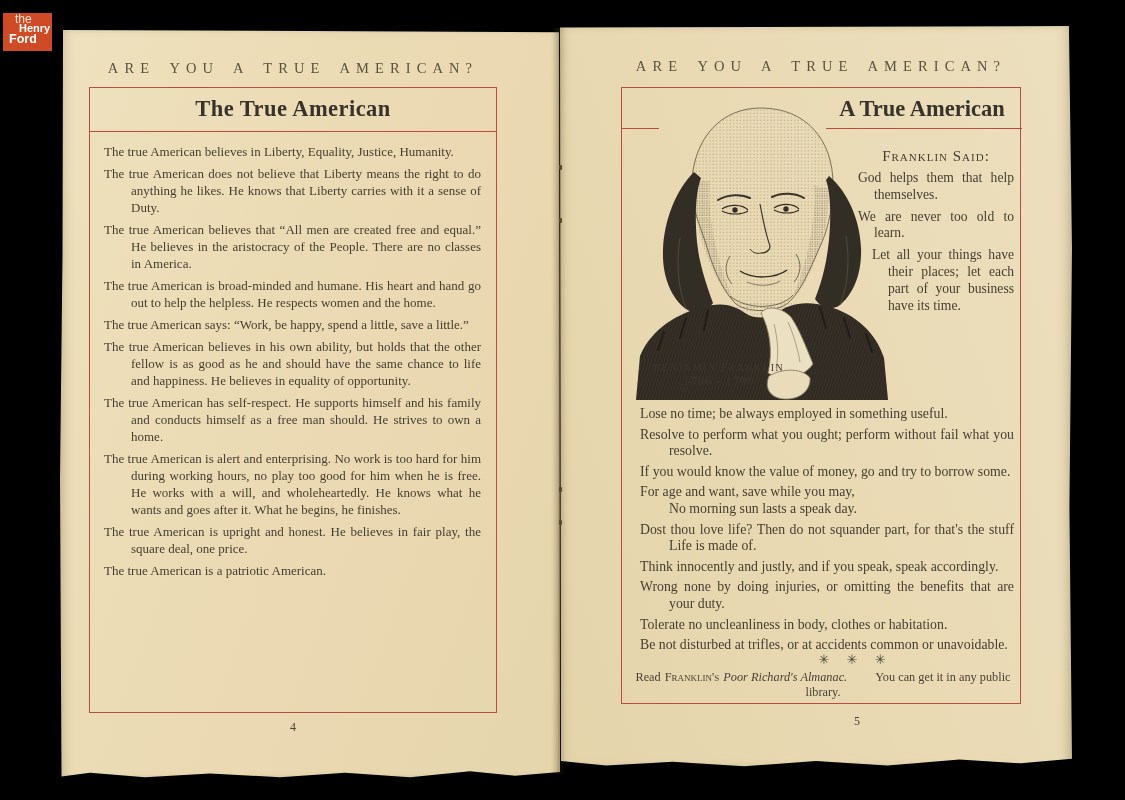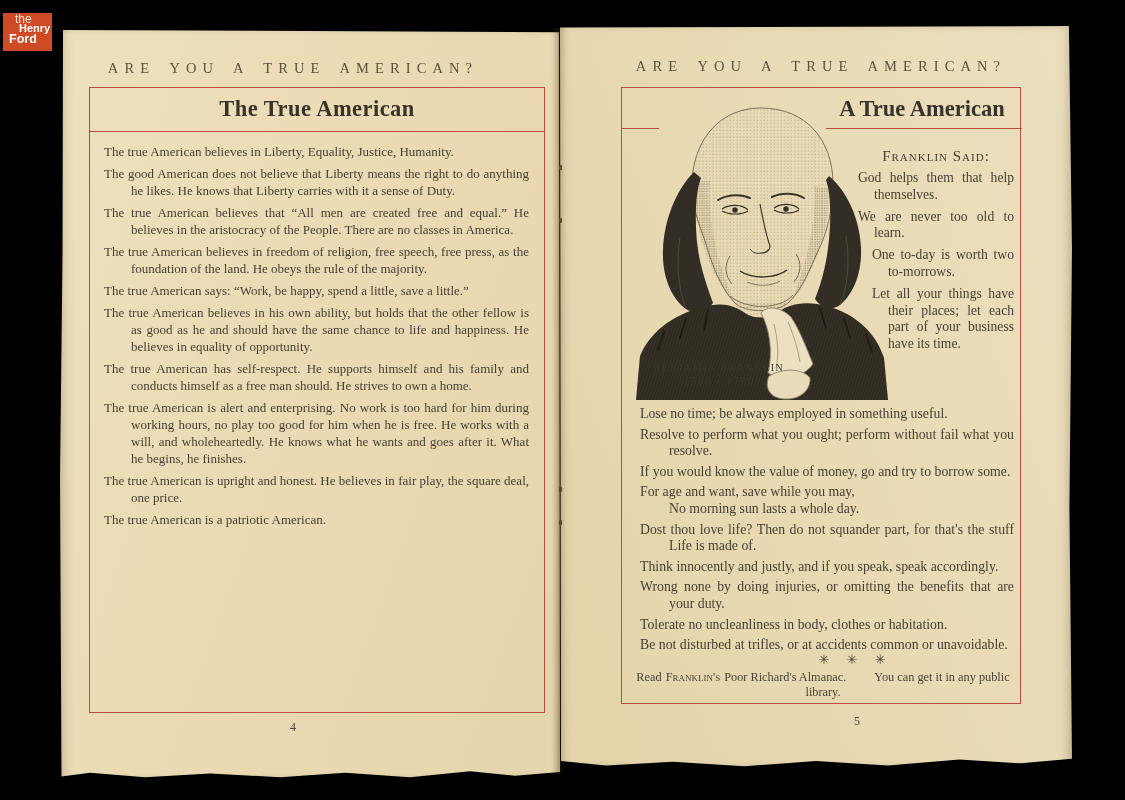--- a/index.html
+++ b/index.html
@@ -29,21 +29,21 @@
   .stitch{position:absolute;width:3px;height:5px;background:#55492f;border-radius:1px;left:499px;}
 
   
   .running-head{position:absolute;text-align:center;font-size:14.5px;letter-spacing:.42em;
      word-spacing:.35em;color:#59523f;white-space:nowrap;}
   .rule-box{position:absolute;border:1.6px solid #bf4a40;box-sizing:border-box;}
   .page-num{position:absolute;text-align:center;font-size:12px;color:#4a4336;}
 
   
   .lp-head{left:28px;top:30px;width:410px;}
-  .lp-box{left:29px;top:57px;width:456px;height:626px;overflow:hidden;}
+  .lp-box{left:29px;top:57px;width:408px;height:626px;overflow:hidden;}
   .lp-title{border-bottom:1.6px solid #bf4a40;text-align:center;padding:8px 0 9px;
      font-size:22.5px;font-weight:bold;color:#38332a;letter-spacing:.02em;}
   .lp-body{padding:11px 15px 0 14px;}
   .para{margin:0 0 5px 0;font-size:13px;line-height:17px;text-align:justify;
      padding-left:27px;text-indent:-27px;color:#453e32;}
   .lp-num{left:29px;top:690px;width:408px;}
 
   
   .rp-head{left:60px;top:32px;width:402px;}
   .rp-box{left:61px;top:61px;width:400px;height:617px;}
@@ -64,21 +64,21 @@
   .maxims{position:absolute;left:18px;top:318px;width:374px;}
   .maxims .para{font-size:13.8px;line-height:16.6px;margin-bottom:4px;padding-left:29px;text-indent:-29px;}
   .line2{display:block;text-indent:0;}
   .line2:empty{display:none;}
   .ornament{position:absolute;left:30px;top:564px;width:400px;text-align:center;
      font-size:13px;color:#4a4336;word-spacing:14px;}
   .footnote{position:absolute;left:8px;top:582px;width:386px;text-align:center;
      font-size:12.3px;color:#4a4336;}
   .fn-seg{margin-right:4px;}
   .fn-sc{font-variant:small-caps;}
-  .fn-it{margin-right:28px;}
+  .fn-it{font-style:italic;margin-right:28px;}
   .rp-num{left:267px;top:688px;width:60px;}
 </style>
 </head>
 <body>
 
 <div id="scene">
 
   <div class="logo">
     <span class="l-the">the</span>
     <span class="l-henry">Henry</span>
@@ -88,23 +88,23 @@
   <div class="spread">
 
     <div class="page page-left">
       <div class="running-head lp-head">ARE YOU A TRUE AMERICAN?</div>
 
       <div class="rule-box lp-box">
         <div class="lp-title">The True American</div>
         <div class="lp-body">
 
         <p class="para">The true American believes in Liberty, Equality, Justice, Humanity.</p>
-            <p class="para">The good American does not believe that Liberty means the right to do anything he likes.  He knows that Liberty carries with it a sense of Duty.</p>
+            <p class="para">The true American does not believe that Liberty means the right to do anything he likes.  He knows that Liberty carries with it a sense of Duty.</p>
             <p class="para">The true American believes that “All men are created free and equal.”  He believes in the aristocracy of the People.  There are no classes in America.</p>
-            <p class="para">The true American believes in freedom of religion, free speech, free press, as the foundation of the land.  He obeys the rule of the majority.</p>
+            <p class="para">The true American is broad-minded and humane.  His heart and hand go out to help the helpless.  He respects women and the home.</p>
             <p class="para">The true American says: “Work, be happy, spend a little, save a little.”</p>
             <p class="para">The true American believes in his own ability, but holds that the other fellow is as good as he and should have the same chance to life and happiness.  He believes in equality of opportunity.</p>
             <p class="para">The true American has self-respect.  He supports himself and his family and conducts himself as a free man should.  He strives to own a home.</p>
             <p class="para">The true American is alert and enterprising.  No work is too hard for him during working hours, no play too good for him when he is free.  He works with a will, and wholeheartedly.  He knows what he wants and goes after it.  What he begins, he finishes.</p>
             <p class="para">The true American is upright and honest.  He believes in fair play, the square deal, one price.</p>
             <p class="para">The true American is a patriotic American.</p>
           </div>
       </div>
 
       <div class="page-num lp-num">4</div>
@@ -171,21 +171,20 @@
           <div class="cap-name">BENJAMIN FRANKLIN</div>
           <div class="cap-dates">1706 - 1790</div>
         </div>
 
         <div class="fs-col">
           <div class="fs-heading">Franklin Said:</div>
           <div>
 
           <p class="para">God helps them that help themselves.</p>
               <p class="para">We are never too old to learn.</p>
-              <p class="para fs-indent">One to-day is worth two to-morrows.</p>
               <p class="para fs-indent">Let all your things have their places; let each part of your business have its time.</p>
             </div>
         </div>
 
         <div class="maxims">
 
             <p class="para">
               <span>Lose no time; be always employed in something useful.</span>
               
             </p>
@@ -195,21 +194,21 @@
               
             </p>
 
             <p class="para">
               <span>If you would know the value of money, go and try to borrow some.</span>
               
             </p>
 
             <p class="para">
               <span>For age and want, save while you may,</span>
-              <span class="line2">No morning sun lasts a whole day.</span>
+              <span class="line2">No morning sun lasts a speak day.</span>
             </p>
 
             <p class="para">
               <span>Dost thou love life?  Then do not squander part, for that's the stuff Life is made of.</span>
               
             </p>
 
             <p class="para">
               <span>Think innocently and justly, and if you speak, speak accordingly.</span>
               

